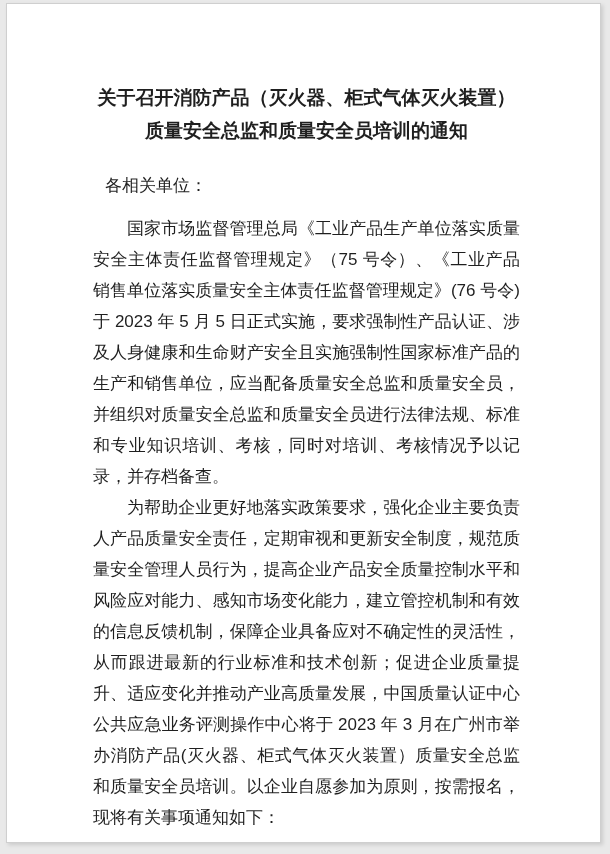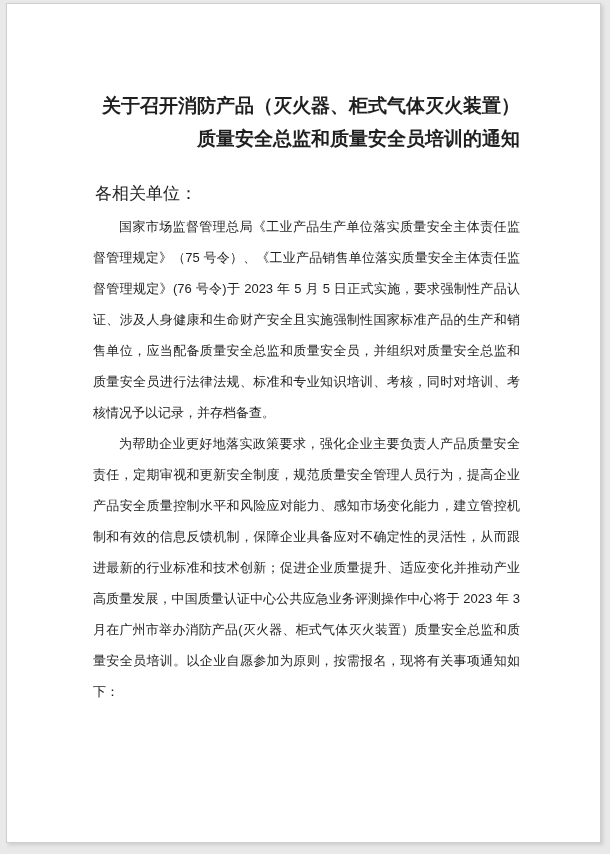--- a/index.html
+++ b/index.html
@@ -27,32 +27,32 @@
     background: #ffffff;
     border: 1px solid #cfcfcf;
     box-shadow: 2px 2px 4px rgba(0,0,0,0.13);
     box-sizing: border-box;
     padding: 77px 80px 0 86px;
   }
   .doc-title {
     font-size: 19px;
     font-weight: bold;
     color: #1f1f1f;
-    text-align: right;
+    text-align: center;
     line-height: 33px;
-    margin: 8px 0 23px 0;
+    margin: 0 0 23px 0;
   }
   .salutation {
     font-size: 17px;
     color: #1f1f1f;
     line-height: 31px;
-    margin: 2px;
+    margin: 12px;
   }
   .body-para {
-    font-size: 13px;
+    font-size: 17px;
     color: #1f1f1f;
     line-height: 31px;
     margin: 0;
     text-indent: 2em;
     text-align: justify;
     text-justify: inter-ideograph;
   }
 </style>
 </head>
 <body>

